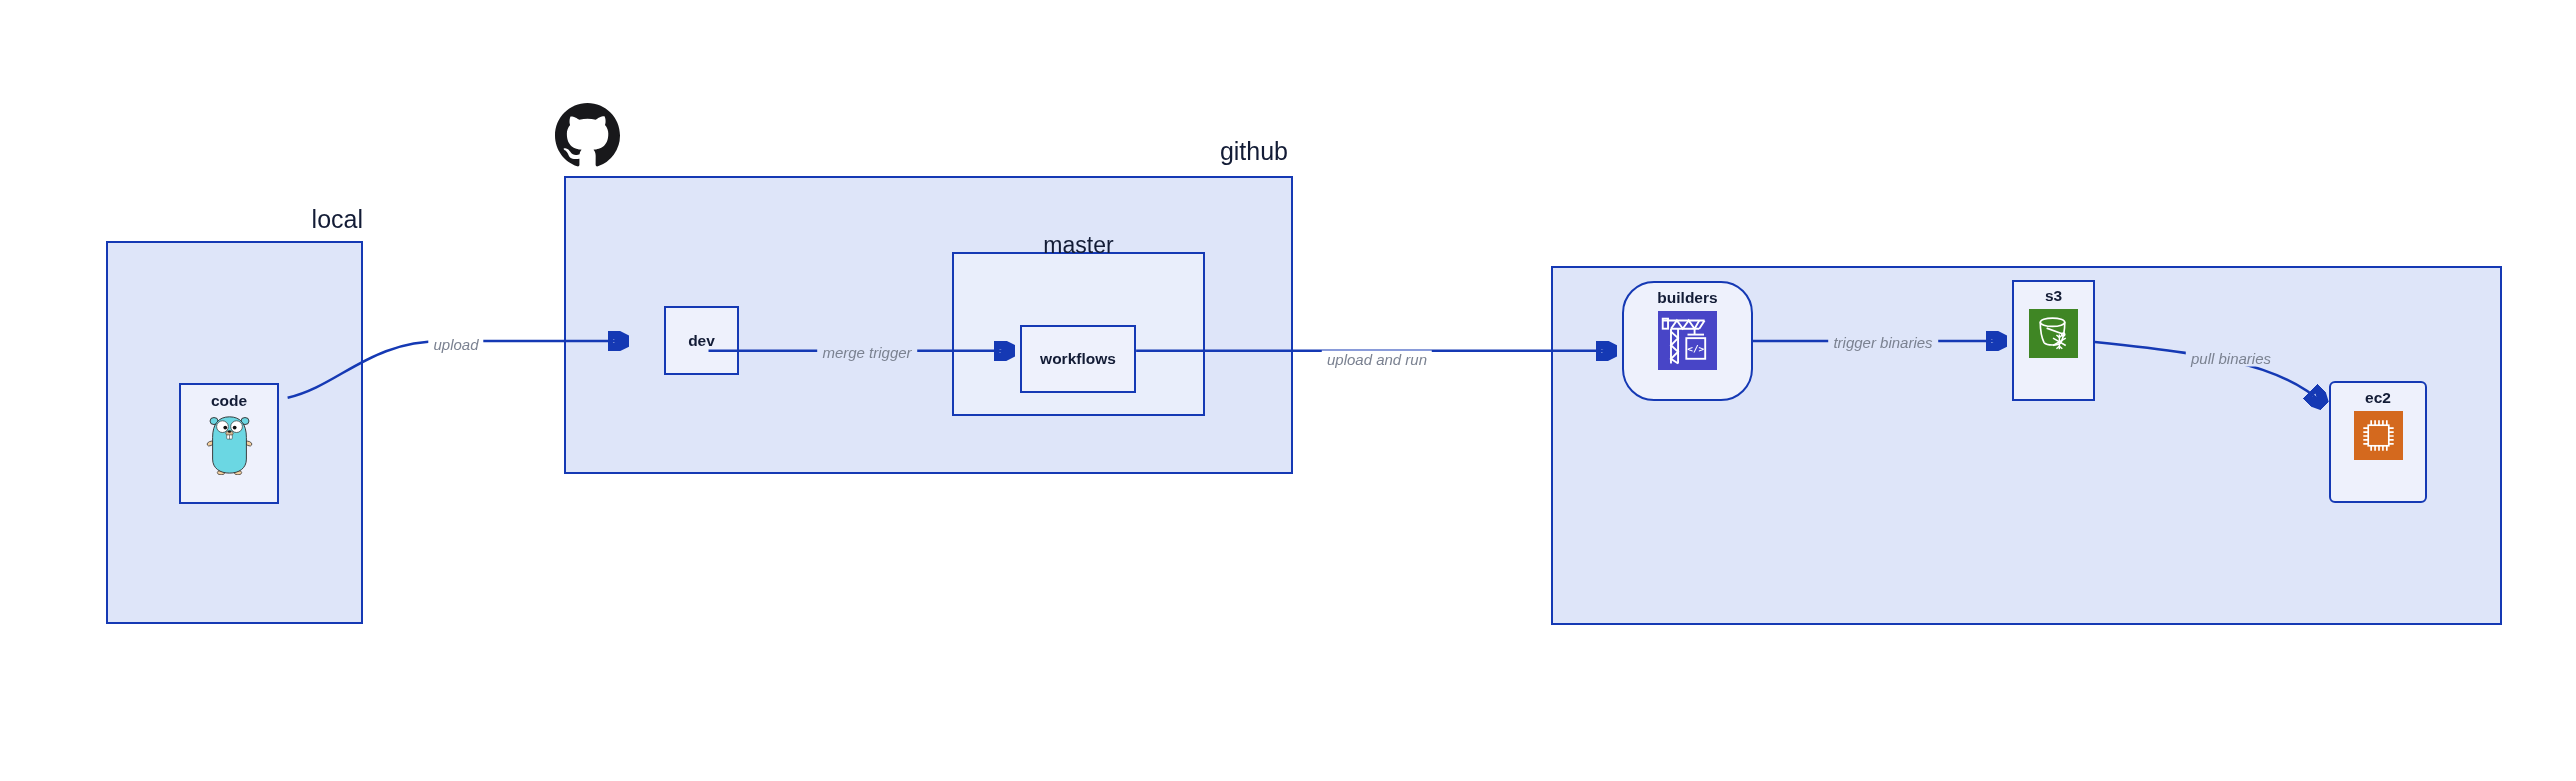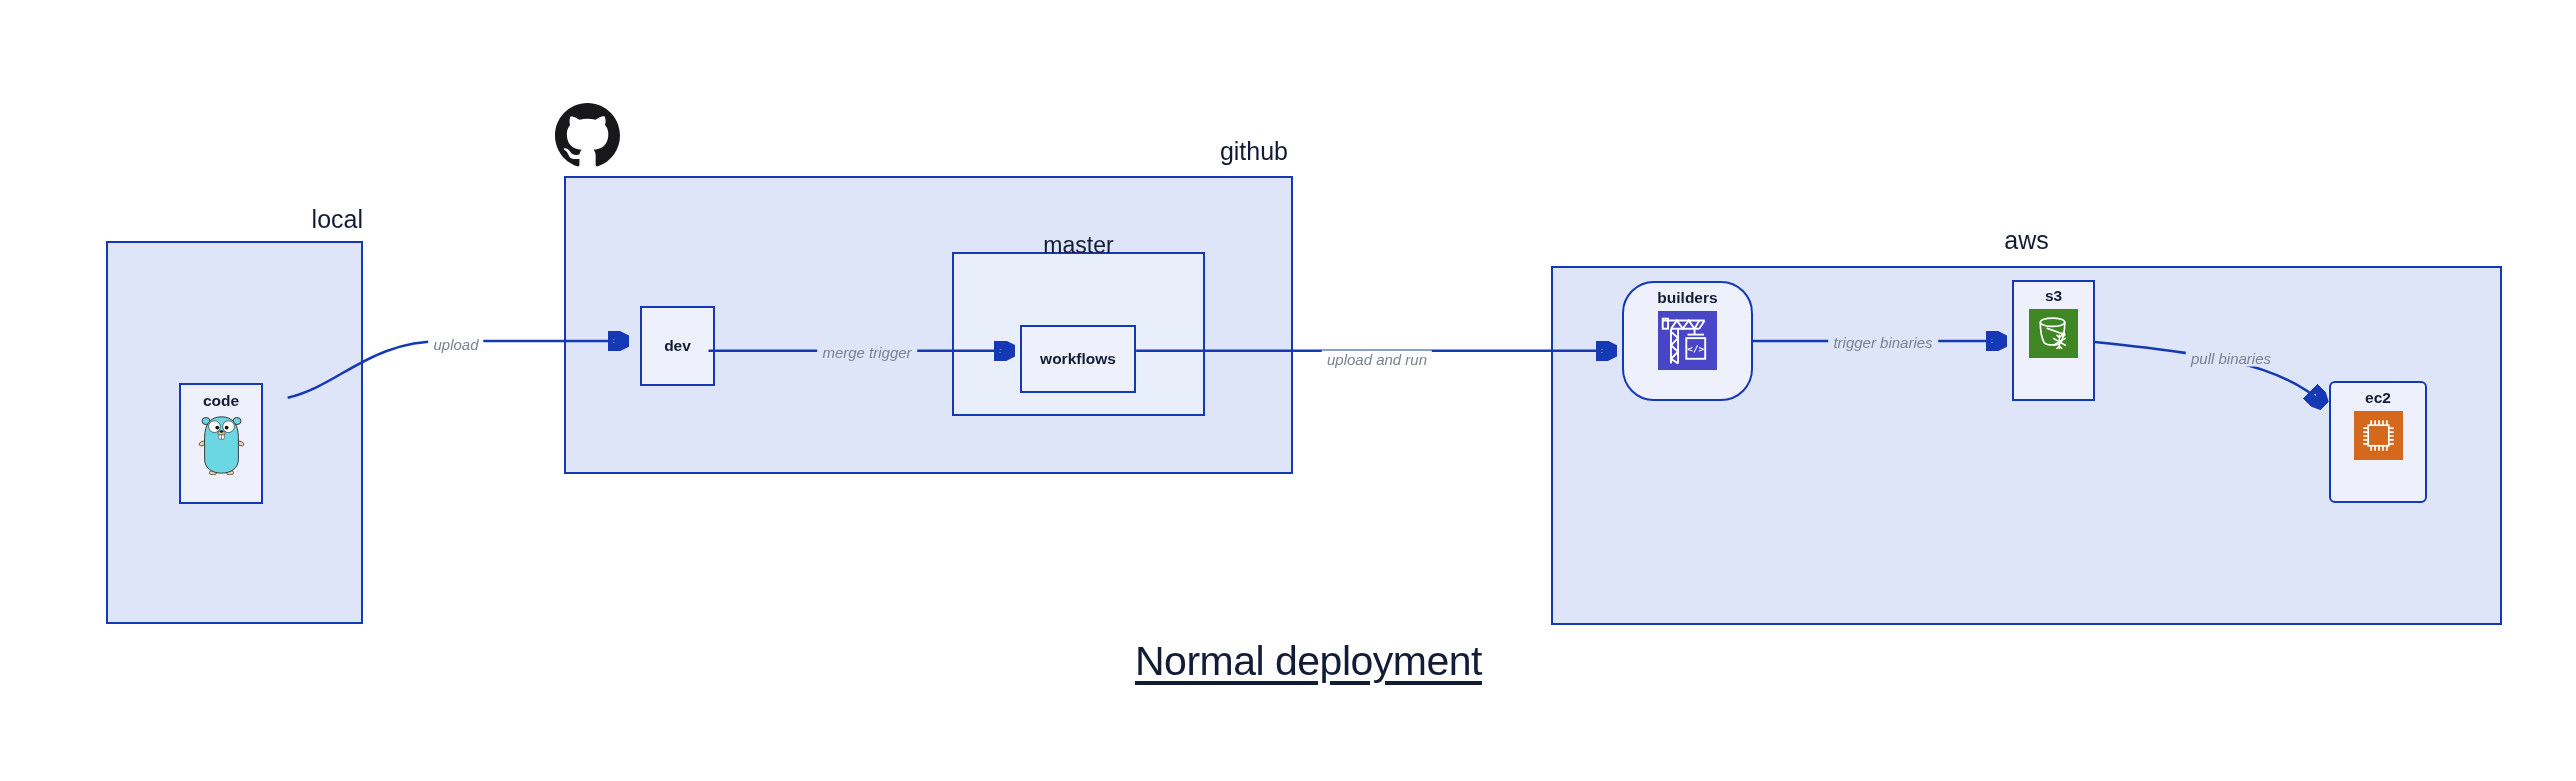--- a/index.html
+++ b/index.html
@@ -18,22 +18,22 @@
   #label-local  { left:106px;  top:206px; width:257px;  text-align:right; }
   #label-github { left:1036px; top:138px; width:252px;  text-align:right; }
   #label-master { left:952px; top:221px; width:253px;  text-align:center; font-size:23px;margin-top:12px; }
   #label-aws    { left:1551px; top:227px; width:951px; text-align:center; }
 
   
   .node { position:absolute; box-sizing:border-box; border:2.1px solid #1539b4; background:#eef1fc;
           display:flex; flex-direction:column; align-items:center; }
   .node-label { font-weight:bold; font-size:15.5px; color:#131c36; text-align:center; }
   .centered   { justify-content:center; }
-  #node-code      { left:179px;  top:383px; width:84px; height:121px; padding-top:7.2px; }
-  #node-dev       { left:640px; top:306px; width:75px; height:80px; }
+  #node-code      { left:179px;  top:383px; width:100px; height:121px; padding-top:7.2px; }
+  #node-dev       { left:664px; top:306px; width:75px; height:69px; }
   #node-workflows { left:1020px; top:325px; width:116px; height:68px; }
   #node-builders  { left:1622px; top:281px; width:131px; height:120px; padding-top:6.2px;border-radius:32px; }
   #node-s3        { left:2012px; top:280px; width:83px; height:121px; padding-top:5px; }
   #node-ec2       { left:2329px; top:381px; width:98px; height:122px; padding-top:6.2px;border-radius:6px; }
   .node-icon { margin-top:4.1px; }
 
   
   #edges { position:absolute; left:0; top:0; width:2604px; height:781px; pointer-events:none; }
   #edges path { stroke:#1539b4; stroke-width:5; fill:none; }
 
@@ -62,21 +62,20 @@
 <div id="canvas">
 
   <div class="group" id="box-local"></div>
   <div class="group" id="box-github"></div>
   <div class="group" id="box-master"></div>
   <div class="group" id="box-aws"></div>
 
   <div class="group-label" id="label-local">local</div>
   <div class="group-label" id="label-github">github</div>
   <div class="group-label" id="label-master">master</div>
-  <div class="group-label" id="label-aws">aws</div>
 
   <div id="github-logo">
     <svg width="65" height="65" viewBox="0 0 16 16" aria-hidden="true">
       <path fill="#18181b" d="M8 0C3.58 0 0 3.58 0 8c0 3.54 2.29 6.53 5.47 7.59.4.07.55-.17.55-.38 0-.19-.01-.82-.01-1.49-2.01.37-2.53-.49-2.69-.94-.09-.23-.48-.94-.82-1.13-.28-.15-.68-.52-.01-.53.63-.01 1.08.58 1.23.82.72 1.21 1.87.87 2.33.66.07-.52.28-.87.51-1.07-1.78-.2-3.64-.89-3.64-3.95 0-.87.31-1.59.82-2.15-.08-.2-.36-1.02.08-2.12 0 0 .67-.21 2.2.82.64-.18 1.32-.27 2-.27.68 0 1.36.09 2 .27 1.53-1.04 2.2-.82 2.2-.82.44 1.1.16 1.92.08 2.12.51.56.82 1.27.82 2.15 0 3.07-1.87 3.75-3.65 3.95.29.25.54.73.54 1.48 0 1.07-.01 1.93-.01 2.2 0 .21.15.46.55.38A8.012 8.012 0 0 0 16 8c0-4.42-3.58-8-8-8z"></path>
     </svg>
   </div>
 
   <div class="node" id="node-code">
     <div class="node-label">code</div>
     <div class="node-icon">
@@ -180,16 +179,15 @@
     <path d="M 3402 662 H 3889" marker-end="url(#arrow)"></path>
     <path d="M 4066 664 C 4180 676, 4310 690, 4392 718 C 4450 738, 4485 760, 4508 784" marker-end="url(#arrow)"></path>
   </svg>
 
   <div class="edge-label on-white" id="elabel-commit">upload</div>
   <div class="edge-label on-fill" id="elabel-merge">merge trigger</div>
   <div class="edge-label on-white" id="elabel-uploadrun">upload and run</div>
   <div class="edge-label on-fill" id="elabel-uploadbin">trigger binaries</div>
   <div class="edge-label on-fill" id="elabel-pullbin">pull binaries</div>
 
-  <div id="title">Normal deployment</div>
 
 </div>
 
 
 </body></html>

